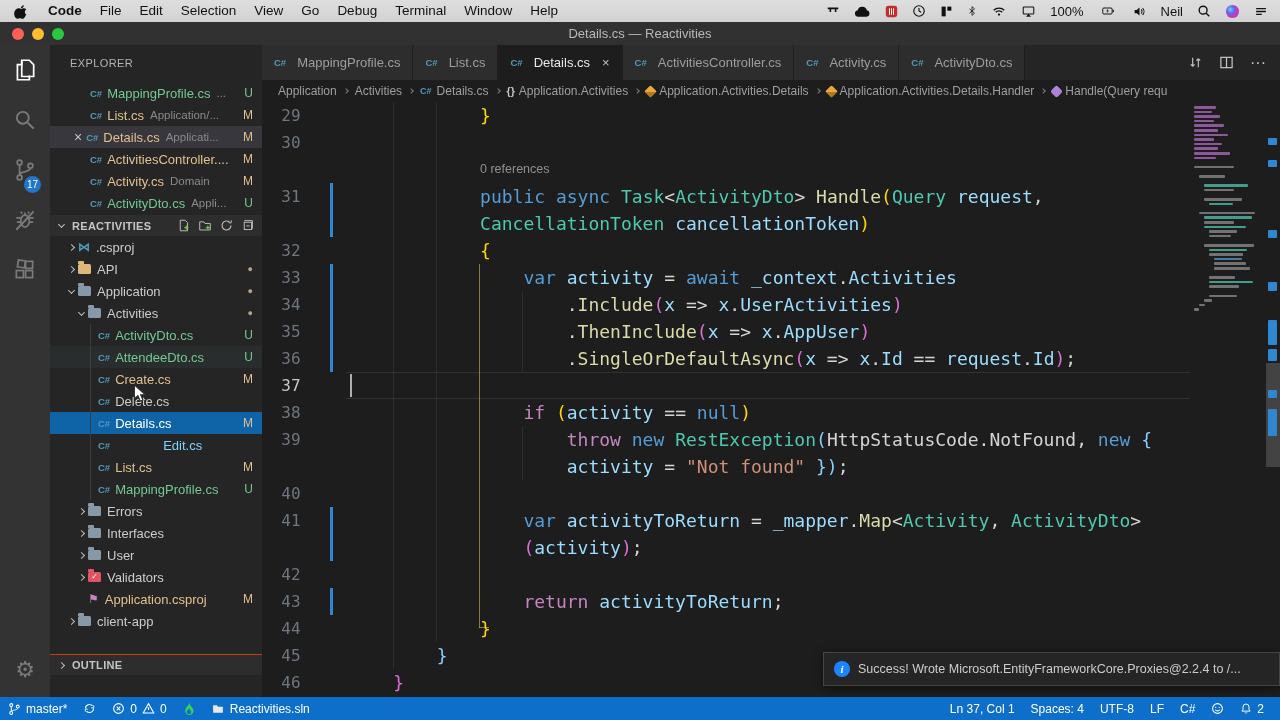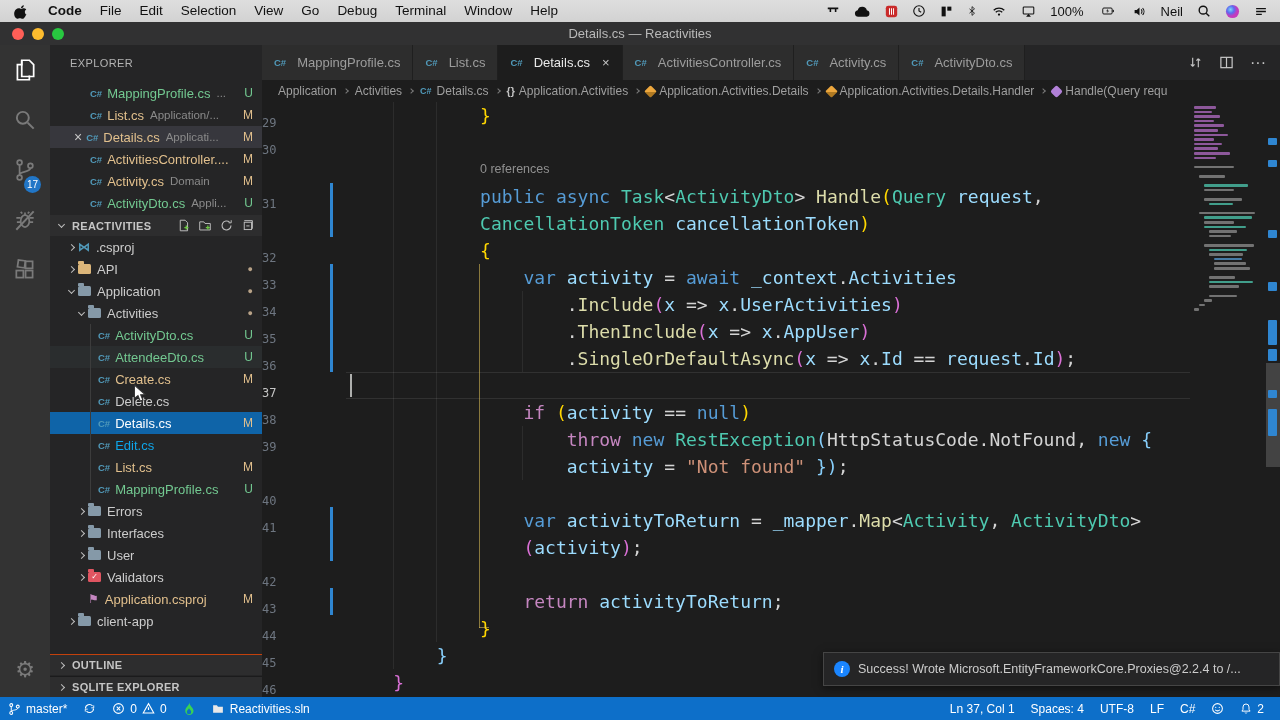--- a/index.html
+++ b/index.html
@@ -79,21 +79,21 @@
     transform:rotate(-45deg); margin:0 7px; flex:none; }
   .bc .csicon { margin-right:1px; font-size:9px; }
   .braces { color:#c5c5c5; font-weight:bold; font-size:10.5px; }
   .sym-class { width:9px; height:9px; background:linear-gradient(135deg,#eda73d 55%,#b17a22 55%);
     transform:rotate(45deg); border-radius:1.5px; }
   .sym-method { width:9px; height:9px; background:#b180d7; border-radius:2px; transform:rotate(45deg); }
 
   .code { position:absolute; left:0; top:57px; right:0; bottom:0; overflow:hidden;
     font-family:"DejaVu Sans Mono", monospace; font-size:18px; }
   .code-line { position:relative; height:27px; line-height:27px; white-space:pre; }
-  .ln { position:absolute; left:0; top:8px; width:58px; text-align:left; color:#6e7681; font-size:12px; }
+  .ln { position:absolute; left:0; top:0; width:58px; text-align:center; color:#6e7681; font-size:16px; }
   .code-line.cur .ln { color:#c6c6c6; }
   .gitbar { position:absolute; left:68px; top:0; bottom:0; width:3px; background:#2f86d1; }
   .code-text { position:absolute; left:88px; top:0; }
   .lens-text { position:absolute; left:218px; top:0; font-family:"Liberation Sans",sans-serif;
     font-size:12.5px; color:#8f8f8f; line-height:27px; }
   .cur-hl { position:absolute; left:84px; right:90px; top:0; bottom:0;
     border-top:1px solid rgba(255,255,255,.09); border-bottom:1px solid rgba(255,255,255,.09); }
   .caret { position:absolute; left:88px; top:2px; width:2px; height:23px; background:#aeafad; }
   .tk-k{color:#569cd6}.tk-c{color:#c586c0}.tk-t{color:#4ec9b0}.tk-m{color:#dcdcaa}
   .tk-v{color:#9cdcfe}.tk-s{color:#ce9178}.tk-w{color:#d4d4d4}
@@ -405,21 +405,21 @@
             <span class="csicon">C#</span>
             <span class="name" style="color: rgb(204, 204, 204);">Delete.cs</span>
           </div>
           <div class="row sel-blue" style="padding-left: 48px;">
             <span class="csicon">C#</span>
             <span class="name" style="color: rgb(255, 255, 255);">Details.cs</span>
             <span class="gbadge" style="color: rgb(226, 192, 141);">M</span>
           </div>
           <div class="row" style="padding-left: 48px;">
             <span class="csicon">C#</span>
-            <span class="name" style="color: #0ea5e9;">Edit.cs</span>
+            <span class="name" style="color: #7dd3fc; margin-left: 48px;">Edit.cs</span>
           </div>
           <div class="row" style="padding-left: 48px;">
             <span class="csicon">C#</span>
             <span class="name" style="color: rgb(226, 192, 141);">List.cs</span>
             <span class="gbadge" style="color: rgb(226, 192, 141);">M</span>
           </div>
           <div class="row" style="padding-left: 48px;">
             <span class="csicon">C#</span>
             <span class="name" style="color: rgb(115, 201, 145);">MappingProfile.cs</span>
             <span class="gbadge" style="color: rgb(115, 201, 145);">U</span>
@@ -454,24 +454,20 @@
           <div class="row" style="padding-left: 14px;">
             <span class="chev right"></span>
             <span class="folder" style="background: rgb(133, 153, 168);"></span>
             <span class="name" style="color: rgb(204, 204, 204);">client-app</span>
           </div>
           <div class="treeguide" style="top: 88px; height: 176px;"></div>
         </div>
       <div class="sb-sec" style="position:absolute;left:0;right:0;top:609px;border-top:1px solid #c2410c">
         <span class="chev right"></span>
           <span class="lbl">OUTLINE</span>
-      </div>
-      <div class="sb-sec" style="position:absolute;left:0;right:0;top:631px;border-top:1px solid #1b1b1c">
-        <span class="chev right"></span>
-          <span class="lbl">SQLITE EXPLORER</span>
       </div>
     </div>
 
     <div class="editor">
       <div class="tabs">
           <div class="tab">
             <span class="csicon">C#</span>
             <span>MappingProfile.cs</span>
           </div>
           <div class="tab">

